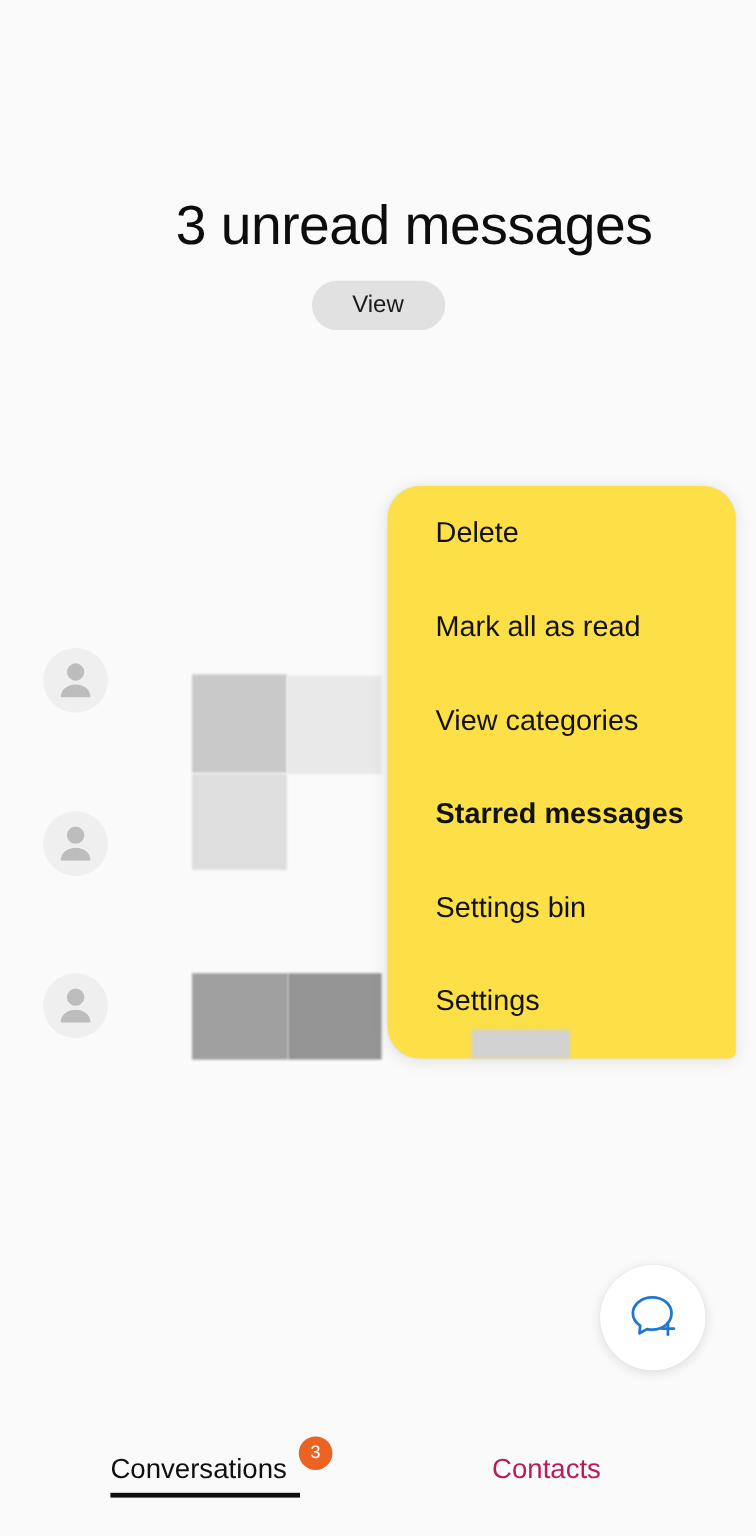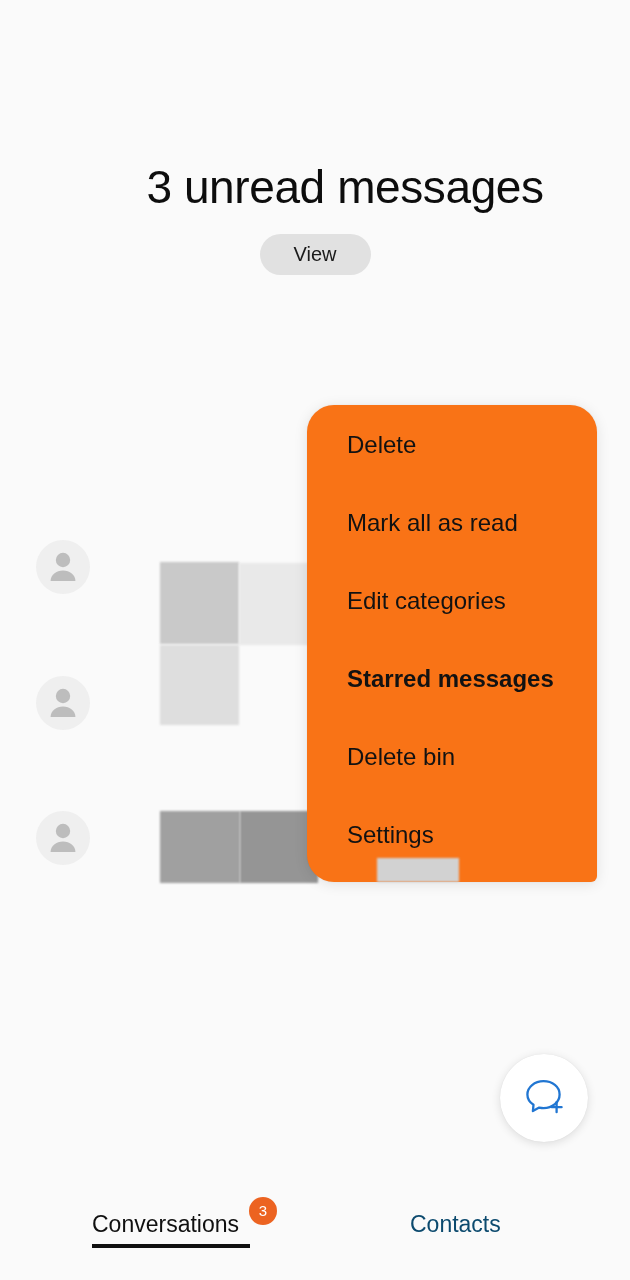--- a/index.html
+++ b/index.html
@@ -106,25 +106,25 @@
   .r1-b { left: 239px; top: 23px; width: 79px; height: 82px; background: #e9e9e9; }
   
   .r2-a { left: 160px; top: -31px; width: 79px; height: 80px; background: #dedede; }
   
   .r3-a { left: 160px; top: 0px;  width: 80px; height: 72px; background: #a0a0a0; }
   .r3-b { left: 240px; top: 0px;  width: 78px; height: 72px; background: #959595; }
 
   
   .overflow-menu {
     position: absolute;
-    left: 307px;
+    left: 323px;
     top: 405px;
     width: 290px;
     height: 477px;
-    background: #f97316;
+    background: #fde047;
     border-radius: 27px 27px 6px 27px;
     box-shadow: 0 2px 14px rgba(0,0,0,0.10), 0 0 2px rgba(0,0,0,0.06);
   }
 
   .menu-item {
     position: absolute;
     left: 40px;
     width: 240px;
     height: 44px;
     font-size: 24px;
@@ -186,21 +186,21 @@
   .tab-conversations { left: 92px; }
   .tab-contacts { left: 410px; }
 
   .tab-label {
     font-size: 23px;
     line-height: 32px;
     white-space: nowrap;
   }
 
   .tab-conversations .tab-label { color: #101010; }
-  .tab-contacts .tab-label { color: #0c4a6e; }
+  .tab-contacts .tab-label { color: #be185d; }
 
   .tab-underline {
     position: absolute;
     left: 0;
     top: 36px;
     width: 158px;
     height: 4px;
     background: #101010;
   }
 
@@ -263,23 +263,23 @@
       </div>
       <div class="redact r3-a"></div>
       <div class="redact r3-b"></div>
     </div>
 
   </div>
 
   <div class="overflow-menu">
     <div class="menu-item i0">Delete</div>
     <div class="menu-item i1">Mark all as read</div>
-    <div class="menu-item i2">Edit categories</div>
+    <div class="menu-item i2">View categories</div>
     <div class="menu-item i3">Starred messages</div>
-    <div class="menu-item i4">Delete bin</div>
+    <div class="menu-item i4">Settings bin</div>
     <div class="menu-item i5">Settings</div>
     <div class="menu-redact"></div>
   </div>
 
   <div class="fab">
     <svg width="42" height="40" viewBox="0 0 42 40">
       <path d="M20.5 3.2C11.6 3.2 4.4 9.1 4.4 16.4c0 4.2 2.4 7.9 6.1 10.3l-.6 6.4 6.3-3.5c1.4.3 2.8.5 4.3.5 8.9 0 16.1-5.9 16.1-13.7S29.4 3.2 20.5 3.2z" fill="none" stroke="#2176d2" stroke-width="2.3" stroke-linejoin="round" stroke-linecap="round"></path>
       <line x1="33.6" y1="24.2" x2="33.6" y2="34.2" stroke="#2176d2" stroke-width="2.3" stroke-linecap="round"></line>
       <line x1="28.6" y1="29.2" x2="38.6" y2="29.2" stroke="#2176d2" stroke-width="2.3" stroke-linecap="round"></line>
     </svg>

